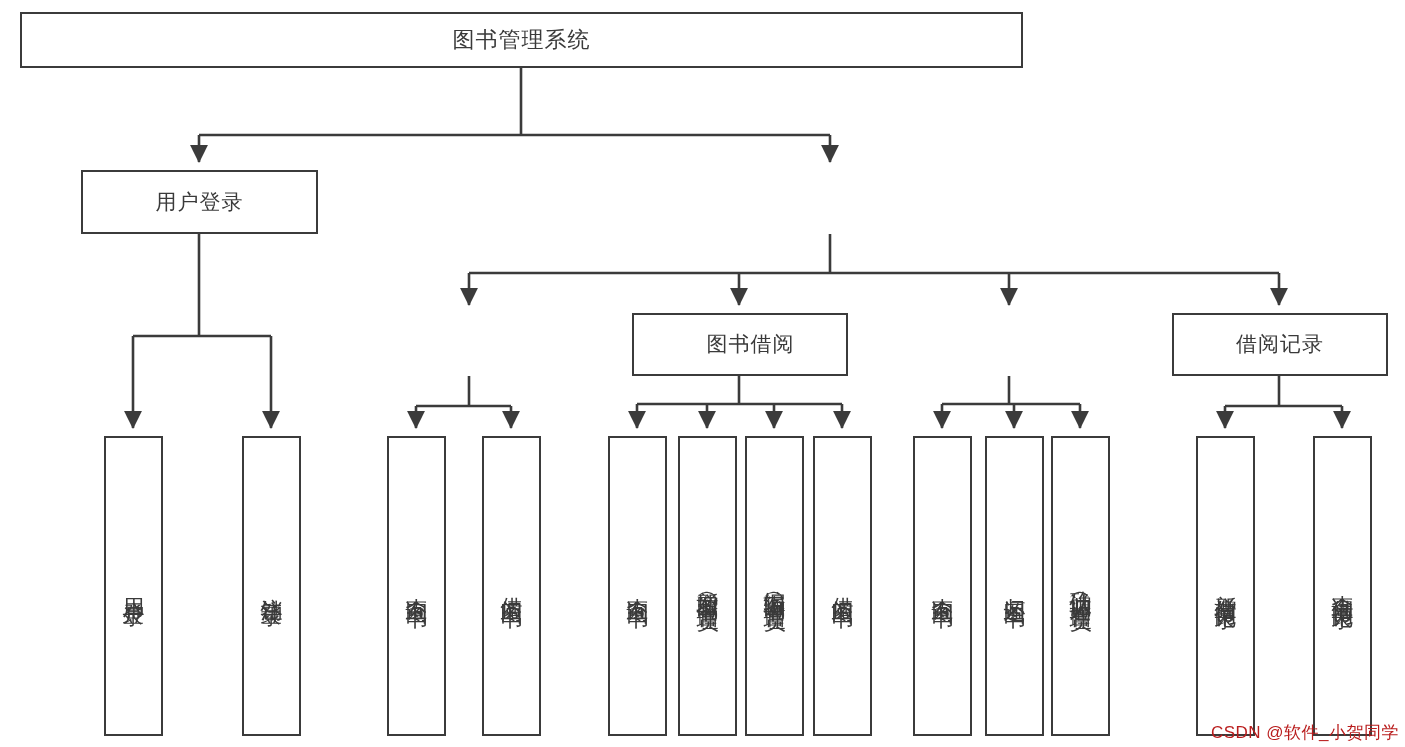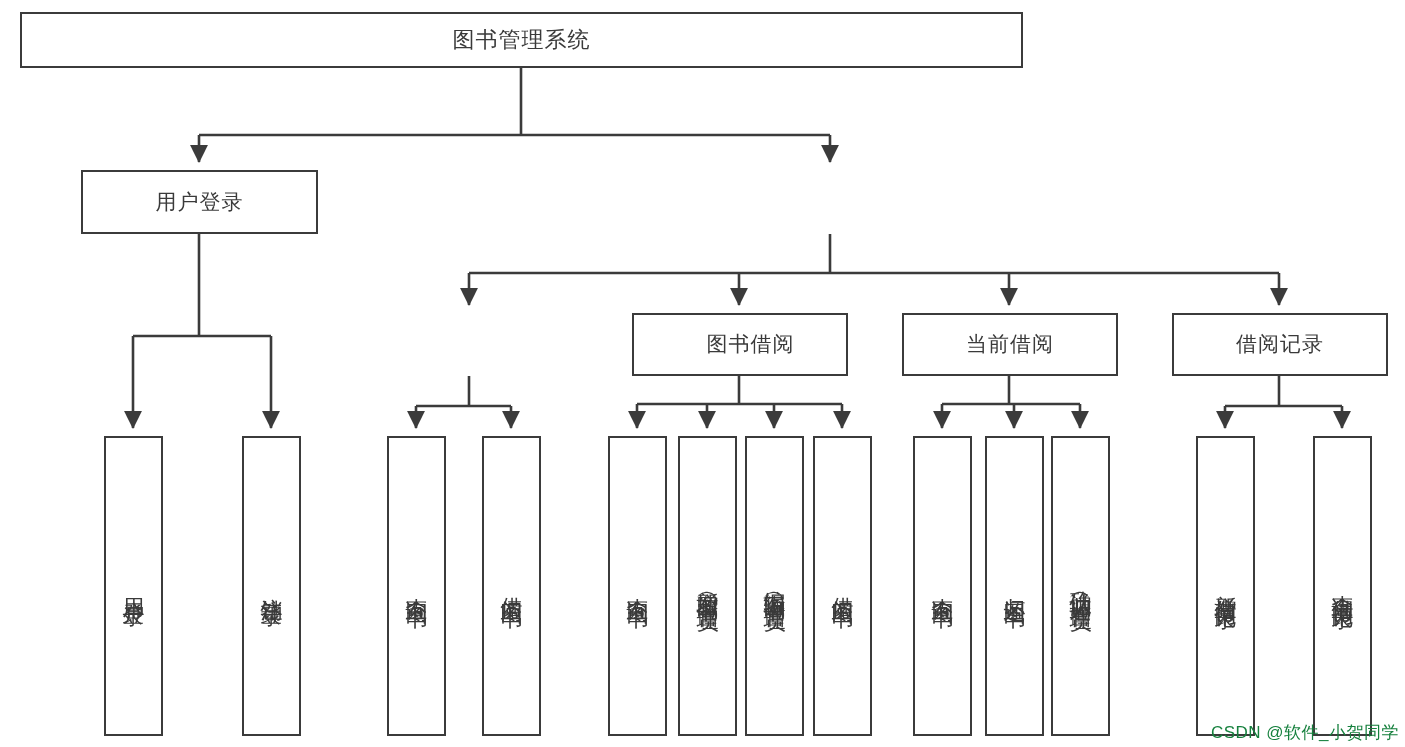--- a/index.html
+++ b/index.html
@@ -39,21 +39,21 @@
     font-size:22px;
     letter-spacing:3px;
     line-height:1;
     white-space:nowrap;
   }
 
   .watermark{
     position:absolute;
     right:6px;bottom:3px;
     font-size:17px;
-    color:#15803d;
+    color:#b91c1c;
     letter-spacing:.5px;
     white-space:nowrap;
     pointer-events:none;
   }
 </style>
 </head>
 <body>
 
 <div id="stage">
 
@@ -111,23 +111,20 @@
     <span class="lbl">图书管理系统</span>
   </div>
 
   <div class="node h" style="left:81px;top:170px;width:237px;height:64px;">
     <span class="lbl">用户登录</span>
   </div>
 
   <div class="node h" style="left:632px;top:313px;width:216px;height:63px;padding-left:21px;">
     <span class="lbl">图书借阅</span>
   </div>
-  <div class="node h" style="left:902px;top:313px;width:216px;height:63px;">
-    <span class="lbl">当前借阅</span>
-  </div>
   <div class="node h" style="left:1172px;top:313px;width:216px;height:63px;">
     <span class="lbl">借阅记录</span>
   </div>
 
   <div class="node v" style="left:104px;top:436px;width:59px;height:300px;">
     <span class="lbl">用户登录</span>
   </div>
   <div class="node v" style="left:242px;top:436px;width:59px;height:300px;">
     <span class="lbl">注销登录</span>
   </div>

